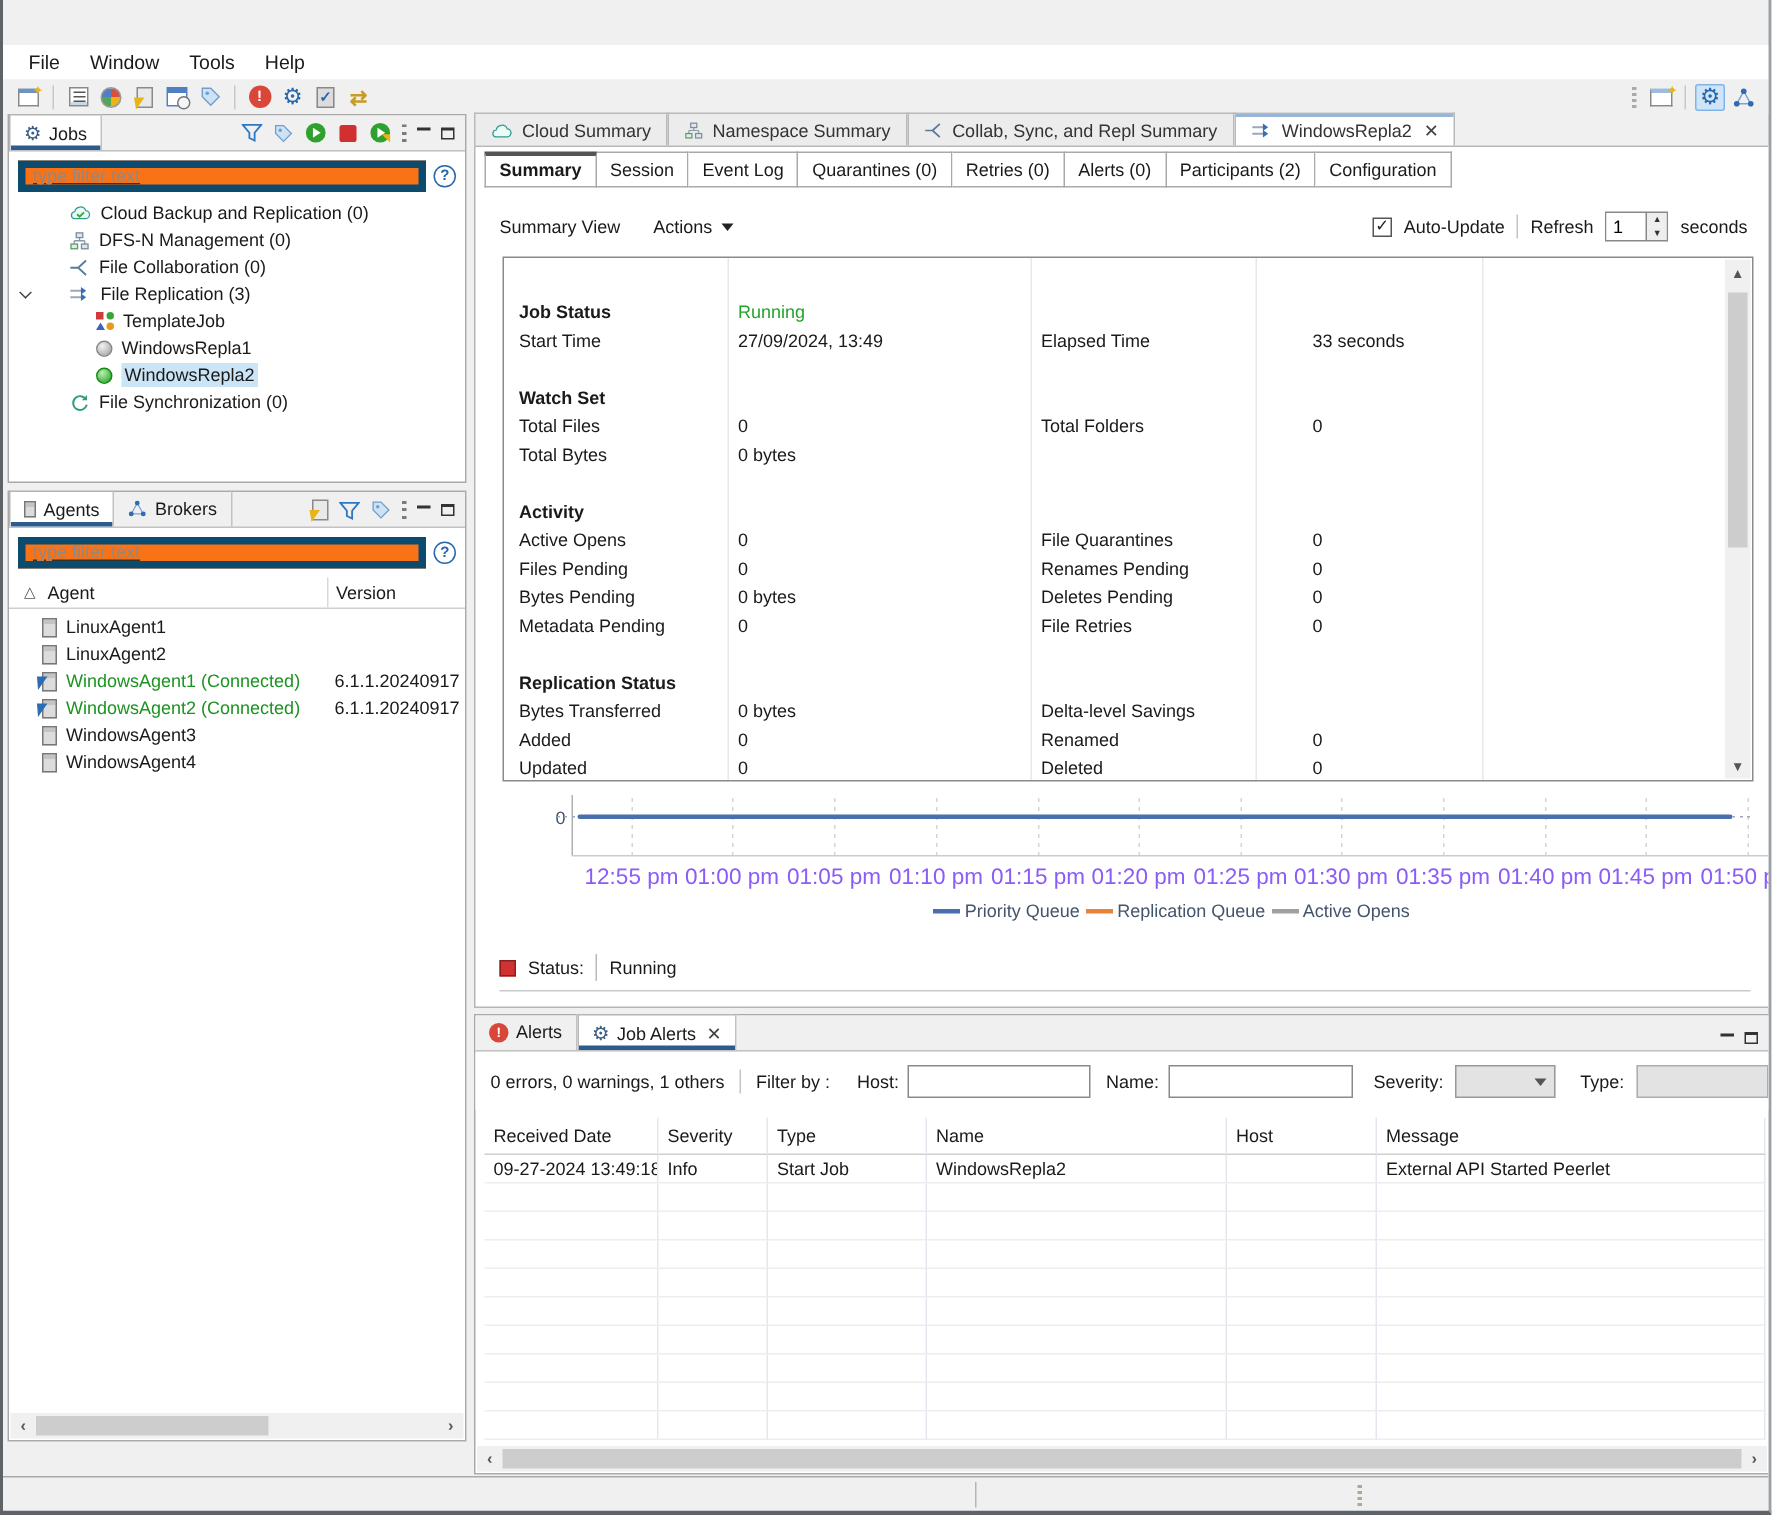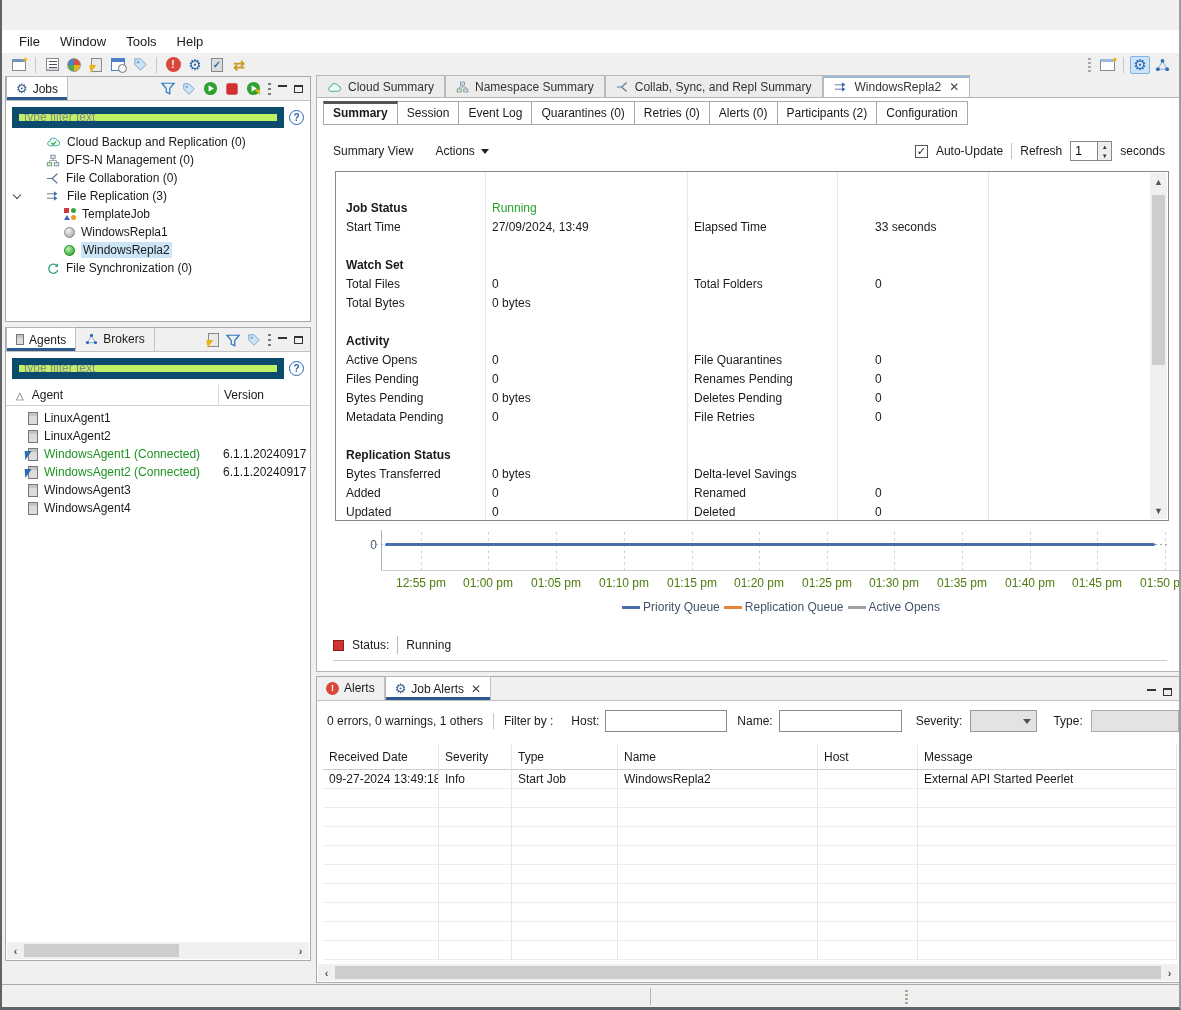--- a/index.html
+++ b/index.html
@@ -40,21 +40,21 @@
   
   .panel { position:absolute; background:#fff; border:1px solid #a9a9a9; }
   .ptabs { position:absolute; left:0; top:0; right:0; height:24px; background:#f0f0f0; border-bottom:1px solid #c2c2c2; display:flex; align-items:flex-end; }
   .ptab { height:24px; display:flex; align-items:center; gap:5px; padding:0 9px; font-size:12px; border-right:1px solid #c2c2c2; }
   .ptab.active { background:#fff; border-top:1px solid #b5b5b5; border-left:1px solid #b5b5b5; box-shadow:inset 0 -3px 0 #2b5b8f; }
   .ptools { margin-left:auto; display:flex; align-items:center; gap:7px; padding-right:7px; padding-bottom:4px;}
   .kebab { width:3px; height:12px; background:repeating-linear-gradient(#7a7a7a 0 2px, transparent 2px 5px); }
   .minico { width:9px; height:3px; border-top:2px solid #333; margin-top:-4px;}
   .maxico { width:9px; height:8px; border:1px solid #333; border-top:2px solid #333; }
   .filterrow { position:absolute; left:6px; right:6px; height:22px; display:flex; align-items:center; gap:5px;}
-  .filterinput { flex:1; height:21px; border:7px solid #0c4a6e; background:#bef264; font:inherit; padding:0 5px; color:#333;}
+  .filterinput { flex:1; height:21px; border:5px solid #0c4a6e; background:#f97316; font:inherit; padding:0 5px; color:#333;text-decoration:underline;}
   .filterinput::placeholder { color:#8a8a8a; }
   .helpico { width:15px; height:15px; border-radius:50%; border:1.5px solid #2767ad; color:#2767ad; font-size:10px; font-weight:bold; display:flex; align-items:center; justify-content:center;}
   
   .tree { position:absolute; left:0; right:0; top:54px; bottom:0; overflow:hidden; }
   .titem { height:18px; display:flex; align-items:center; gap:6px; padding-left:40px; position:relative; white-space:nowrap;}
   .titem.child { padding-left:58px; }
   .chev { position:absolute; left:8px; top:5px; width:6px; height:6px; border-right:1.5px solid #444; border-bottom:1.5px solid #444; transform:rotate(45deg);}
   .sel-label { background:#cbe4f6; padding:1px 2px; }
   .dot { width:11px; height:11px; border-radius:50%; flex:0 0 auto;}
   .dot.gray { background:radial-gradient(circle at 35% 30%, #f2f2f2, #9c9c9c); border:1px solid #8a8a8a;}
@@ -109,21 +109,21 @@
   .gval { color:#23a42a; }
   
   .chart { position:absolute; left:18px; top:432px; width:834px; height:92px; }
   .yax { position:absolute; left:28px; top:8px; width:14px; text-align:right; color:#44546a;}
   .yline { position:absolute; left:46px; top:0; width:1px; height:40px; background:#b0b0b0;}
   .xline { position:absolute; left:46px; top:40px; width:800px; height:1px; background:#cccccc;}
   .gridv { position:absolute; top:2px; height:38px; width:1px; background:repeating-linear-gradient(#d4d4d4 0 3px, transparent 3px 6px); }
   .dataline { position:absolute; left:50px; top:13px; width:770px; height:3px; background:#4a6fad; border-radius:2px;}
   .dotted { position:absolute; top:14px; height:1px; background:repeating-linear-gradient(90deg,#9aa7bd 0 2px, transparent 2px 5px);}
   .xticks { position:absolute; left:46px; top:46px; width:800px; height:16px;}
-  .xt { position:absolute; transform:translateX(-50%); color:#4d7c0f; font-size:12px; white-space:nowrap;}
+  .xt { position:absolute; transform:translateX(-50%); color:#8b5cf6; font-size:15px; white-space:nowrap;}
   .legend { position:absolute; left:46px; top:70px; width:800px; display:flex; justify-content:center; gap:4px; align-items:center; color:#44546a;}
   .lsw { width:18px; height:3px; display:inline-block; margin-right:3px;}
   .leg { display:flex; align-items:center; }
   
   .statusrow { position:absolute; left:16px; top:536px; height:22px; display:flex; align-items:center; gap:8px;}
   .stopico { width:11px; height:11px; background:#d03232; border:1px solid #8a1f1f;}
   .statussep { width:1px; height:18px; background:#b9b9b9; }
   .statushr { position:absolute; left:16px; right:12px; top:562px; height:1px; background:#c9c9c9;}
   
   .alpanel { position:absolute; left:314px; top:676px; width:864px; height:307px; background:#fff; border:1px solid #a9a9a9;}

